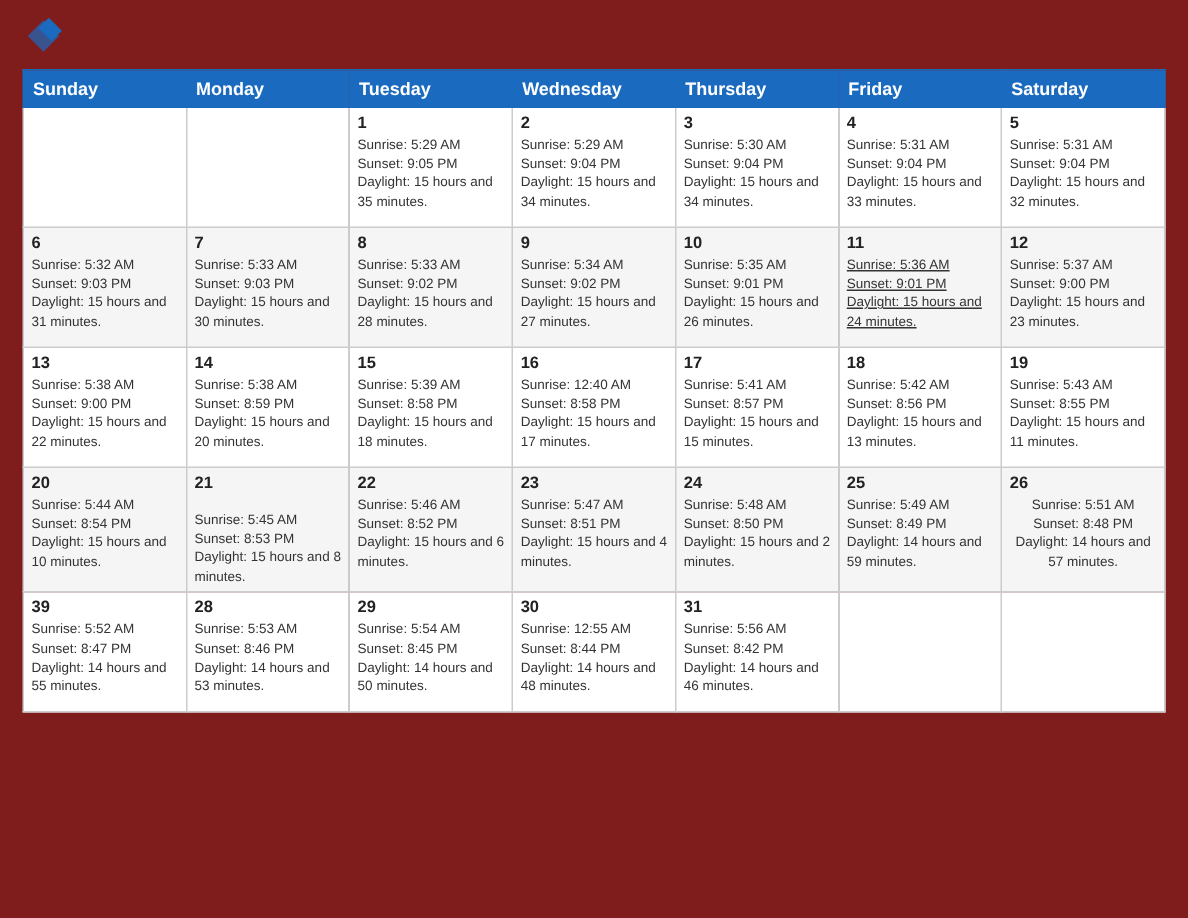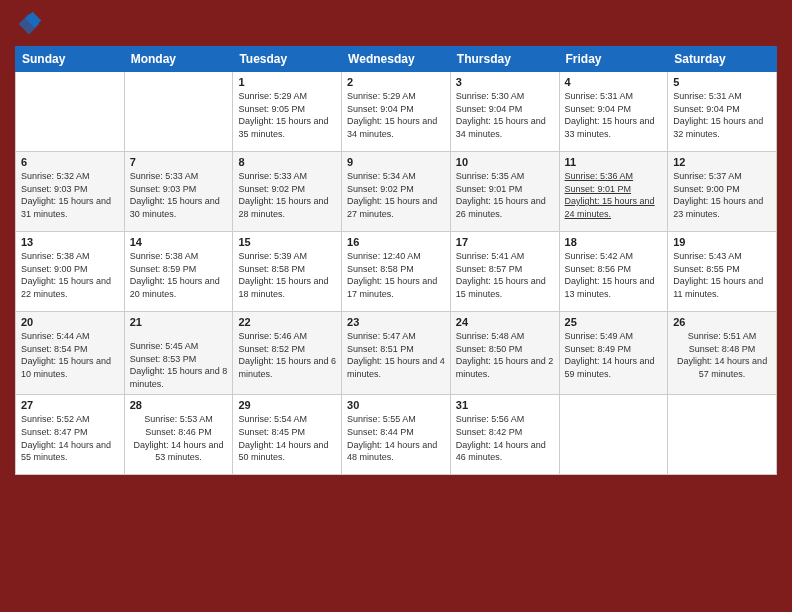--- a/index.html
+++ b/index.html
@@ -297,40 +297,40 @@
           </td>
           <td>
             <span class="day-num">26</span>
             <div class="day-info" style="white-space: pre-line; text-align: center;">Sunrise: 5:51 AM
 Sunset: 8:48 PM
 Daylight: 14 hours and 57 minutes.</div>
           </td>
         </tr>
         <tr>
           <td>
-            <span class="day-num">27</span>
+            <span class="day-num">39</span>
             <div class="day-info" style="white-space: pre-line;">Sunrise: 5:52 AM
 Sunset: 8:47 PM
 Daylight: 14 hours and 55 minutes.</div>
           </td>
           <td>
             <span class="day-num">28</span>
-            <div class="day-info" style="white-space: pre-line; text-align: center;">Sunrise: 5:53 AM
+            <div class="day-info" style="white-space: pre-line;">Sunrise: 5:53 AM
 Sunset: 8:46 PM
 Daylight: 14 hours and 53 minutes.</div>
           </td>
           <td>
             <span class="day-num">29</span>
             <div class="day-info" style="white-space: pre-line;">Sunrise: 5:54 AM
 Sunset: 8:45 PM
 Daylight: 14 hours and 50 minutes.</div>
           </td>
           <td>
             <span class="day-num">30</span>
-            <div class="day-info" style="white-space: pre-line;">Sunrise: 5:55 AM
+            <div class="day-info" style="white-space: pre-line;">Sunrise: 12:55 AM
 Sunset: 8:44 PM
 Daylight: 14 hours and 48 minutes.</div>
           </td>
           <td>
             <span class="day-num">31</span>
             <div class="day-info" style="white-space: pre-line;">Sunrise: 5:56 AM
 Sunset: 8:42 PM
 Daylight: 14 hours and 46 minutes.</div>
           </td>
           <td class="empty-cell"></td>

